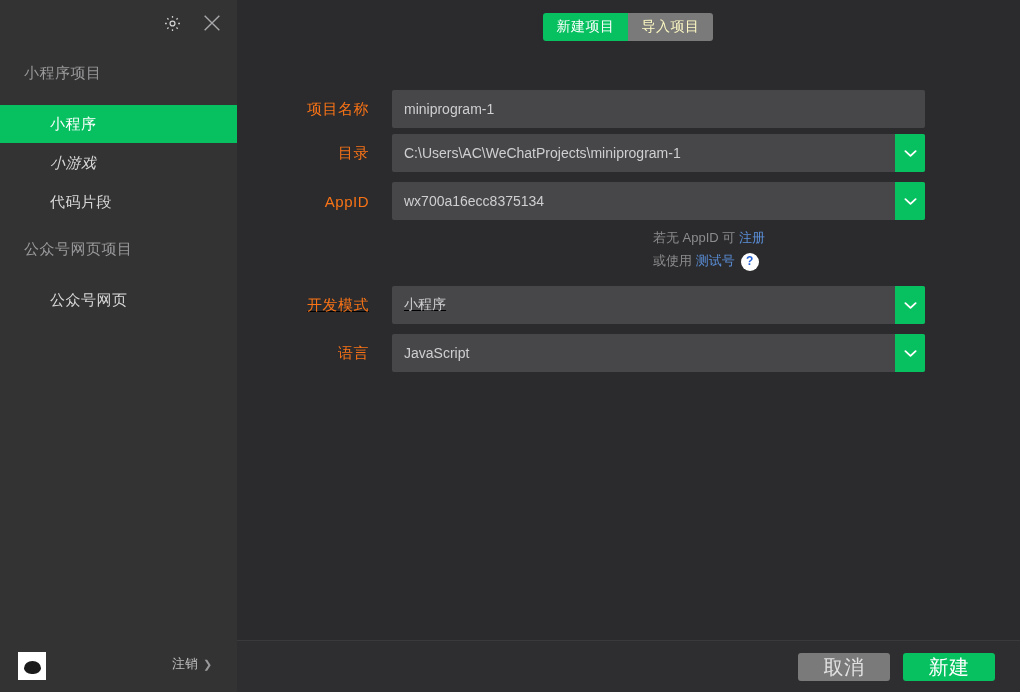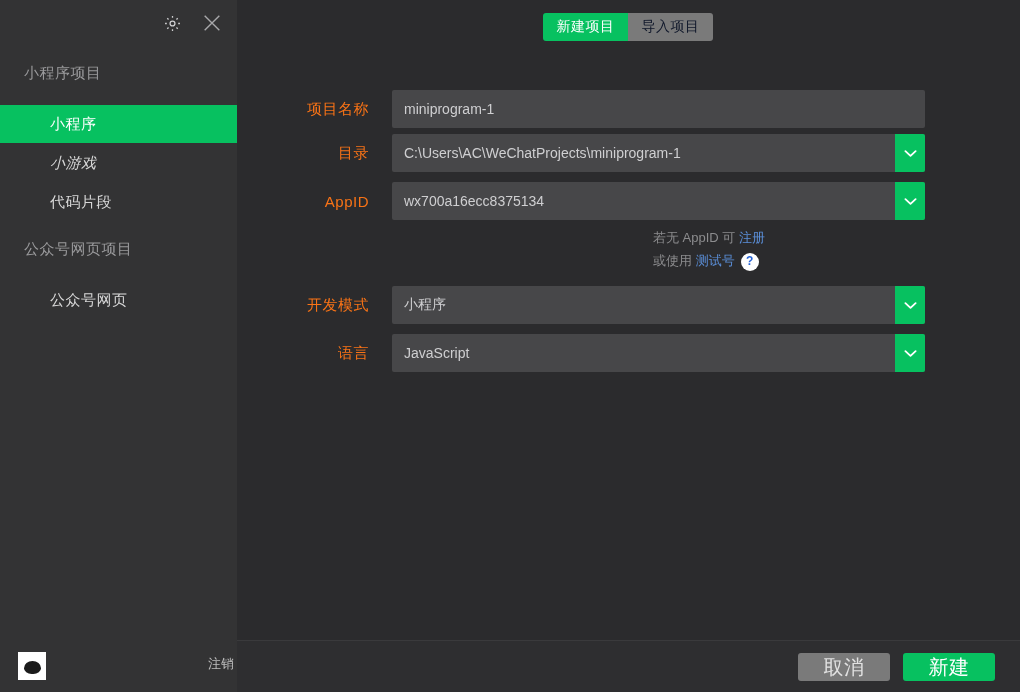--- a/index.html
+++ b/index.html
@@ -72,57 +72,56 @@
     width: 17px; height: 13px;
     background: #1b1b1b;
     border-radius: 50% 50% 45% 45% / 55% 55% 45% 45%;
     margin-bottom: 6px;
   }
   #logout {
     position: absolute; left: 172px; top: 655px;
     display: flex; align-items: center; gap: 5px;
     font-size: 13px; color: #bdbdbd;
     cursor: pointer;
-    margin-left: 36px;
   }
   #logout .chev { font-size: 11px; color: #9a9a9c; }
 
   
   #main {
     position: absolute; left: 237px; top: 0;
     width: 783px; height: 640px;
     background: #2b2b2d;
   }
 
   
   #tabs {
     position: absolute; left: 306px; top: 13px;
     display: flex;
     border-radius: 3px; overflow: hidden;
   }
   .tab {
     height: 28px; min-width: 85px;
     display: flex; align-items: center; justify-content: center;
-    font-size: 14px; color: #0f172a;
+    font-size: 14px; color: #fef9c3;
     background: #7a7a7a;
     padding: 0 12px;
     cursor: pointer;
     letter-spacing: .5px;
   }
   .tab.active { background: #07c160; color: #ffffff; font-family: Liberation Serif, serif; }
 
   
   .row {
     position: absolute; left: 0; width: 783px; height: 38px;
     display: flex; align-items: center;
   }
   #row-name { top: 90px; }
   #row-dir  { top: 134px; }
   #row-app  { top: 182px; }
-  #row-mode { top: 286px; }
+  #row-mode { top: 286px; text-decoration: underline; }
   #row-lang { top: 334px; }
 
   .lbl {
     width: 155px;
     text-align: right;
     padding-right: 23px;
     font-size: 15px; color: #f97316;
     letter-spacing: .5px;
     white-space: nowrap;
   }

